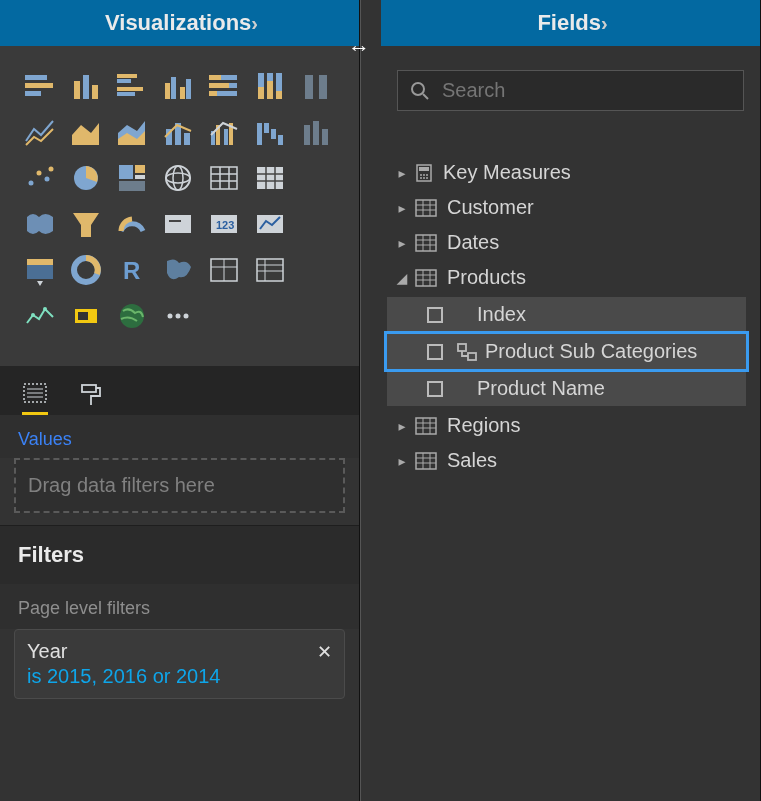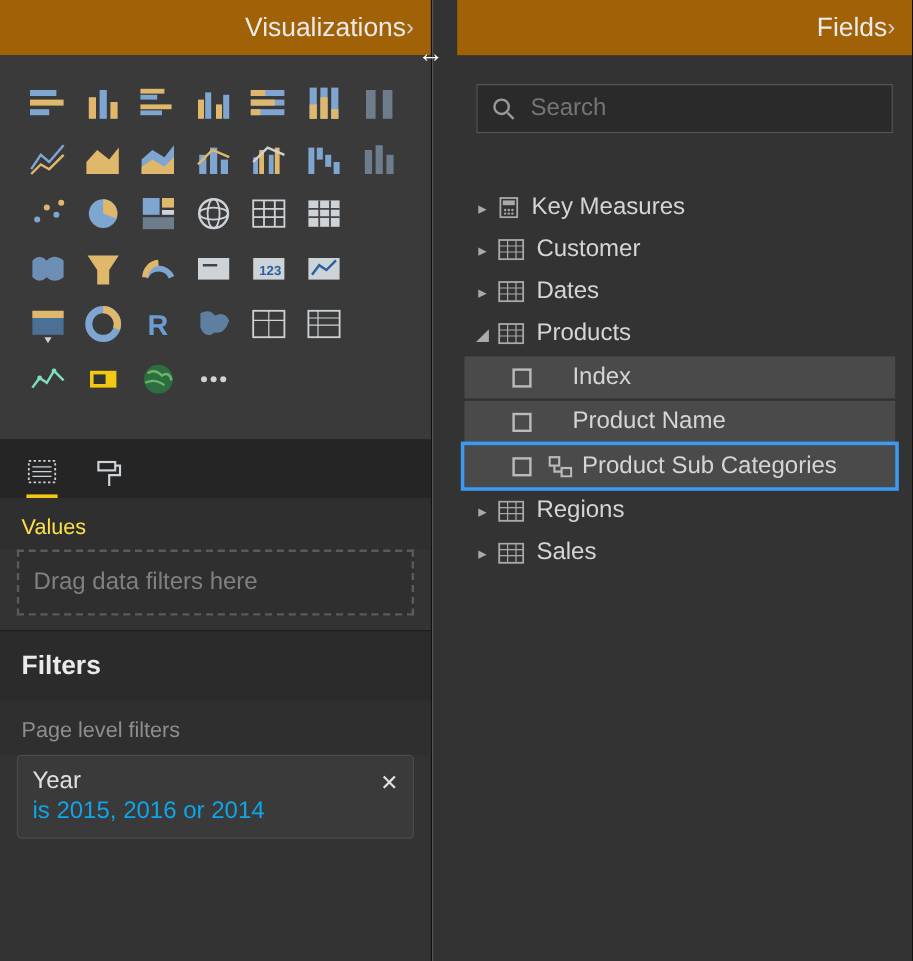--- a/index.html
+++ b/index.html
@@ -1,31 +1,31 @@
 <!DOCTYPE html>
 <html><head>
 <meta charset="utf-8">
 <style>
   * { box-sizing: border-box; margin: 0; padding: 0; }
   html, body { width: 761px; height: 801px; font-family: "Segoe UI", Arial, sans-serif; background: #2a2a2a; overflow: hidden; }
   .app { display: flex; width: 100%; height: 100%; }
   .panel { display: flex; flex-direction: column; background: #333333; border-right: 1px solid #111; }
   .left { width: 360px; }
   .right { flex: 1; background: #333333; border-left: 1px solid #555; padding-left: 20px; }
-  .pane-header { display: flex; align-items: center; justify-content: flex-end; padding: 10px 14px 10px 18px; color: #eaeaea; font-size: 22px; font-weight: 400; background: #a16207; }
+  .pane-header { display: flex; align-items: center; justify-content: center; padding: 10px 14px 10px 18px; color: #eaeaea; font-size: 22px; font-weight: 700; background: #0369a1; }
   .pane-header .arrow { color: #cfcfcf; font-size: 20px; }
   .resize-grip { position: absolute; top: 32px; left: 348px; color: #fff; font-size: 22px; pointer-events: none; }
   .viz-grid { display: grid; grid-template-columns: repeat(7, 40px); grid-auto-rows: 40px; gap: 6px; padding: 20px 20px 30px 20px; background: #3a3a3a; }
   .viz-grid .viz { width: 40px; height: 40px; display: flex; align-items: center; justify-content: center; cursor: pointer; }
   .viz svg { width: 34px; height: 34px; }
   .tabbar { display: flex; gap: 30px; padding: 6px 22px 0 22px; background: #252525; }
   .tab { padding: 8px 0 6px 0; color: #c4c4c4; cursor: pointer; display: flex; align-items: center; }
   .tab.active { border-bottom: 3px solid #f2c811; }
   .tab svg { width: 26px; height: 26px; }
-  .section-label { color: #fde047; font-size: 18px; padding: 14px 18px 8px 18px; background: #2f2f2f; }
+  .section-label { color: #3b82f6; font-size: 18px; padding: 14px 18px 8px 18px; background: #2f2f2f; }
   .dropzone { margin: 0 14px 12px 14px; padding: 14px 12px; border: 2px dashed #5a5a5a; color: #808080; font-size: 20px; background: #2f2f2f; }
   .filters-head { color: #eaeaea; font-size: 22px; font-weight: 600; padding: 16px 18px; background: #2b2b2b; border-top: 1px solid #1e1e1e; }
   .filters-sub { color: #8e8e8e; font-size: 18px; padding: 14px 18px 10px 18px; background: #2f2f2f; }
   .filter-card { margin: 0 14px 14px 14px; padding: 10px 12px; background: #3a3a3a; border: 1px solid #4b4b4b; border-radius: 4px; color: #ddd; }
   .filter-card .row1 { display: flex; justify-content: space-between; align-items: center; font-size: 20px; color: #e0e0e0; }
   .filter-card .close { color: #e0e0e0; font-size: 18px; cursor: pointer; }
   .filter-card .row2 { font-size: 20px; color: #0ea5e9; padding-top: 2px; }
   .search-wrap { margin: 24px 16px 36px 16px; }
   .search { display: flex; align-items: center; background: #2a2a2a; border: 1px solid #555; padding: 8px 12px; gap: 12px; }
   .search svg { width: 20px; height: 20px; }
@@ -407,33 +407,33 @@
             <line x1="15" y1="1" x2="15" y2="17" stroke="#aaa"></line>
           </svg>
         <span>Products</span>
       </div>
 
       <div class="field-row">
         <span class="chk"></span>
         <span style="width:20px"></span>
         <span>Index</span>
       </div>
-      <div class="field-row">
-        <span class="chk"></span>
-        <span style="width:20px"></span>
-        <span>Product Name</span>
-      </div>
       <div class="field-row highlight">
         <span class="chk"></span>
         <svg class="hier-icon" viewBox="0 0 20 18">
             <rect x="1" y="1" width="8" height="7" fill="none" stroke="#bbb" stroke-width="1.8"></rect>
             <rect x="11" y="10" width="8" height="7" fill="none" stroke="#bbb" stroke-width="1.8"></rect>
             <path d="M5 8 L5 13 L11 13" fill="none" stroke="#bbb" stroke-width="1.8"></path>
           </svg>
         <span>Product Sub Categories</span>
+      </div>
+      <div class="field-row">
+        <span class="chk"></span>
+        <span style="width:20px"></span>
+        <span>Product Name</span>
       </div>
 
       <div class="tree-row">
         <span class="caret">▸</span>
         <svg class="tbl-icon" viewBox="0 0 22 18">
             <rect x="1" y="1" width="20" height="16" fill="none" stroke="#aaa" stroke-width="1.5"></rect>
             <line x1="1" y1="6" x2="21" y2="6" stroke="#aaa"></line>
             <line x1="1" y1="11" x2="21" y2="11" stroke="#aaa"></line>
             <line x1="8" y1="1" x2="8" y2="17" stroke="#aaa"></line>
             <line x1="15" y1="1" x2="15" y2="17" stroke="#aaa"></line>

